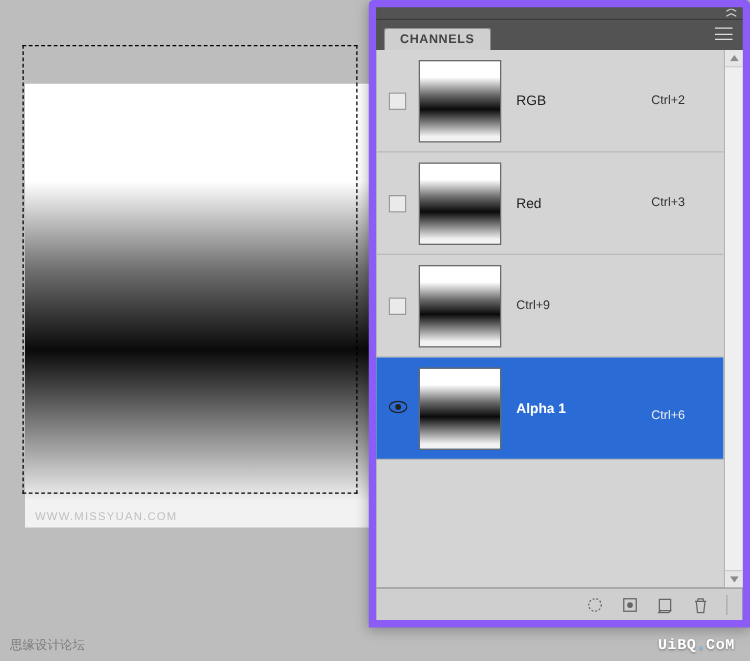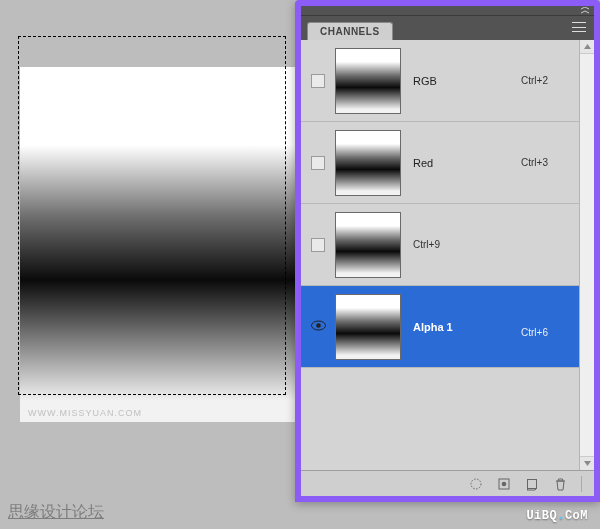--- a/index.html
+++ b/index.html
@@ -132,21 +132,21 @@
     background: #cfcfcf;
     border-top: 1px solid #9e9e9e;
     display: flex; align-items: center; justify-content: flex-end;
     gap: 14px;
     padding: 0 12px;
   }
   .pb-icon { width: 14px; height: 14px; display:flex; align-items:center; justify-content:center; color:#555; }
   .pb-sep { width:1px; height:16px; background:#a9a9a9; }
   .watermark-left {
     position: absolute; left: 8px; bottom: 6px;
-    font-size: 16px; color: #7d7d7d; text-decoration: underline;
+    font-size: 10px; color: #7d7d7d;
   }
   .watermark-right {
     position: absolute; right: 12px; bottom: 6px;
     font-size: 12px; color: #fff; font-weight: bold;
     text-shadow: 0 1px 2px rgba(0,0,0,.4);
     letter-spacing: .5px;
     font-family: Liberation Mono, monospace;
   }
   .watermark-right .dot { color:#55c6ff; }
   .wm-inside {

